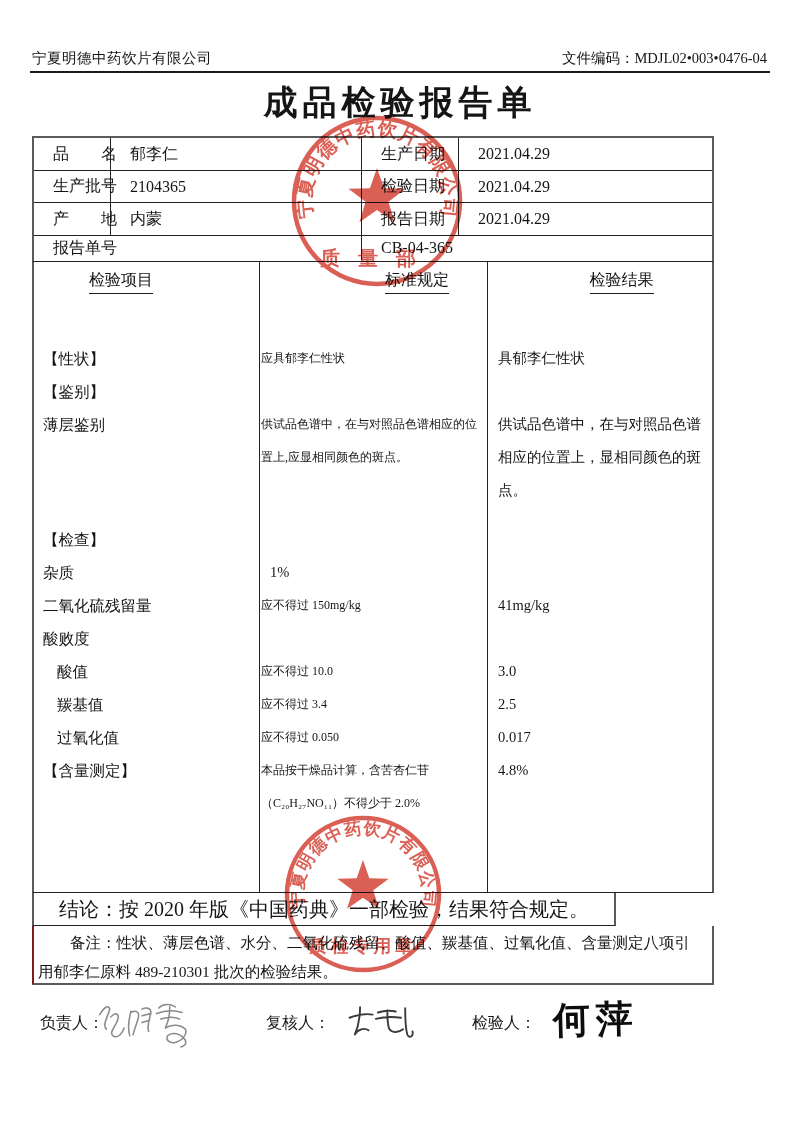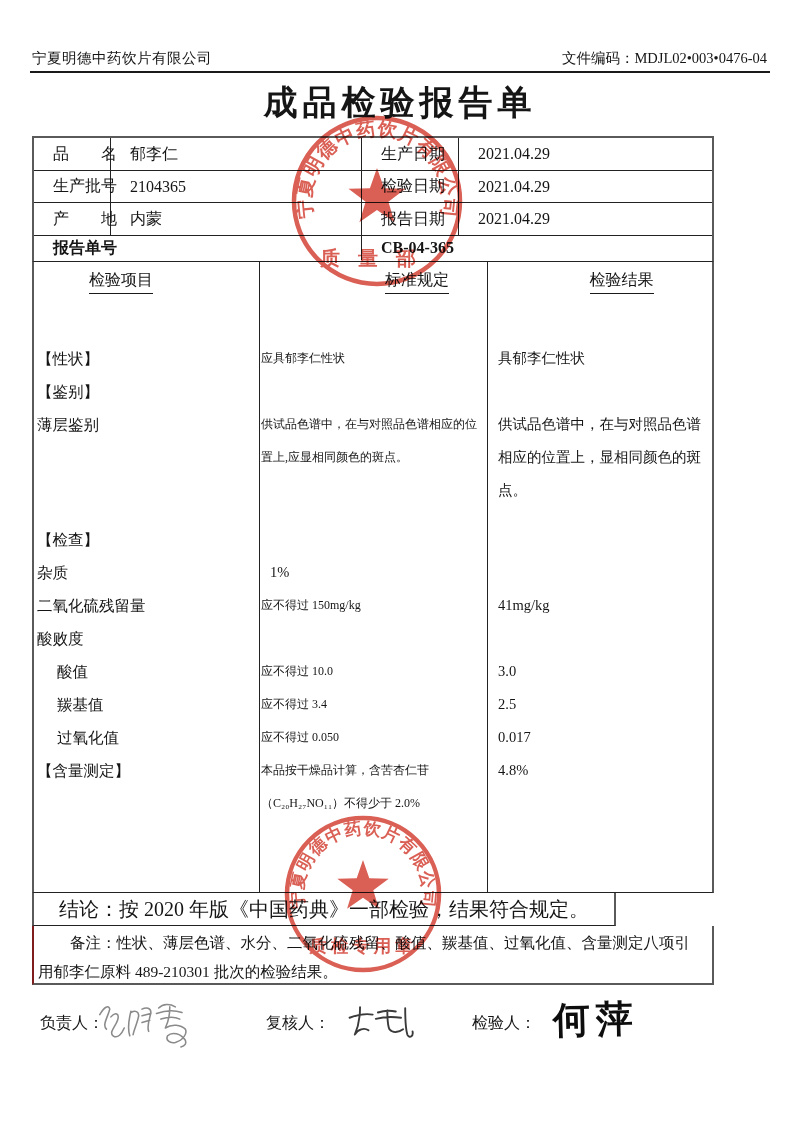--- a/index.html
+++ b/index.html
@@ -17,38 +17,38 @@
     font-weight:bold;letter-spacing:5px;}
   
   .t1{left:32px;top:136px;width:682px;height:126px;box-sizing:border-box;
       border:2px solid #5a5a5a;border-bottom:1px solid #222;
       display:grid;grid-template-columns:77px 251px 97px 253px;
       grid-template-rows:33px 32px 33px 24px;font-size:16px;}
   .t1 .cell{box-sizing:border-box;display:flex;align-items:center;
       padding-left:19px;border-right:1px solid #222;border-bottom:1px solid #222;
       white-space:nowrap;overflow:visible;}
   .t1 .noR{border-right:none;}
-  .t1 .noB{border-bottom:none;font-weight:bold;}
+  .t1 .noB{border-bottom:none;}
   .t1 .span2a{grid-column:1/3;}
   .t1 .span2b{grid-column:3/5;}
   
   .t2{left:32px;top:262px;width:682px;height:631px;box-sizing:border-box;
       border-left:2px solid #5a5a5a;border-right:2px solid #5a5a5a;
       border-bottom:1px solid #222;}
   .t2 .vline{position:absolute;top:0;bottom:0;width:1px;background:#222;}
   .t2 .v1{left:225px;} .t2 .v2{left:453px;}
   .t2-head{display:flex;height:30px;margin-top:8px;font-size:16px;margin-left:44px;}
   .t2-head .h1{width:225px;padding-left:11px;box-sizing:border-box;}
   .t2-head .h2{width:228px;text-align:center;}
   .t2-head .h3{flex:1;text-align:center;}
   .t2-head span{display:inline-block;border-bottom:1px solid #1a1a1a;padding-bottom:2px;}
   .t2-body{margin-top:42px;}
   .r{display:flex;min-height:33px;}
   .r .c{box-sizing:border-box;line-height:33px;}
-  .r .c1{width:225px;padding-left:3px;font-size:15.5px;}
+  .r .c1{width:225px;padding-left:9px;font-size:15.5px;}
   .r .c2{width:228px;padding-left:2px;padding-right:5px;font-size:12px;}
   .r .c3{flex:1;padding-left:11px;padding-right:5px;font-size:14.5px;}
   .r.tall{min-height:66px;}
   .r.gap{margin-bottom:16px;}
   .r .indent{padding-left:23px;}
   
   .concl{left:32px;top:893px;width:584px;height:33px;box-sizing:border-box;
       border-left:2px solid #5a5a5a;border-right:2px solid #5a5a5a;
       border-bottom:1px solid #222;display:flex;align-items:center;
       justify-content:center;font-size:20px;}

